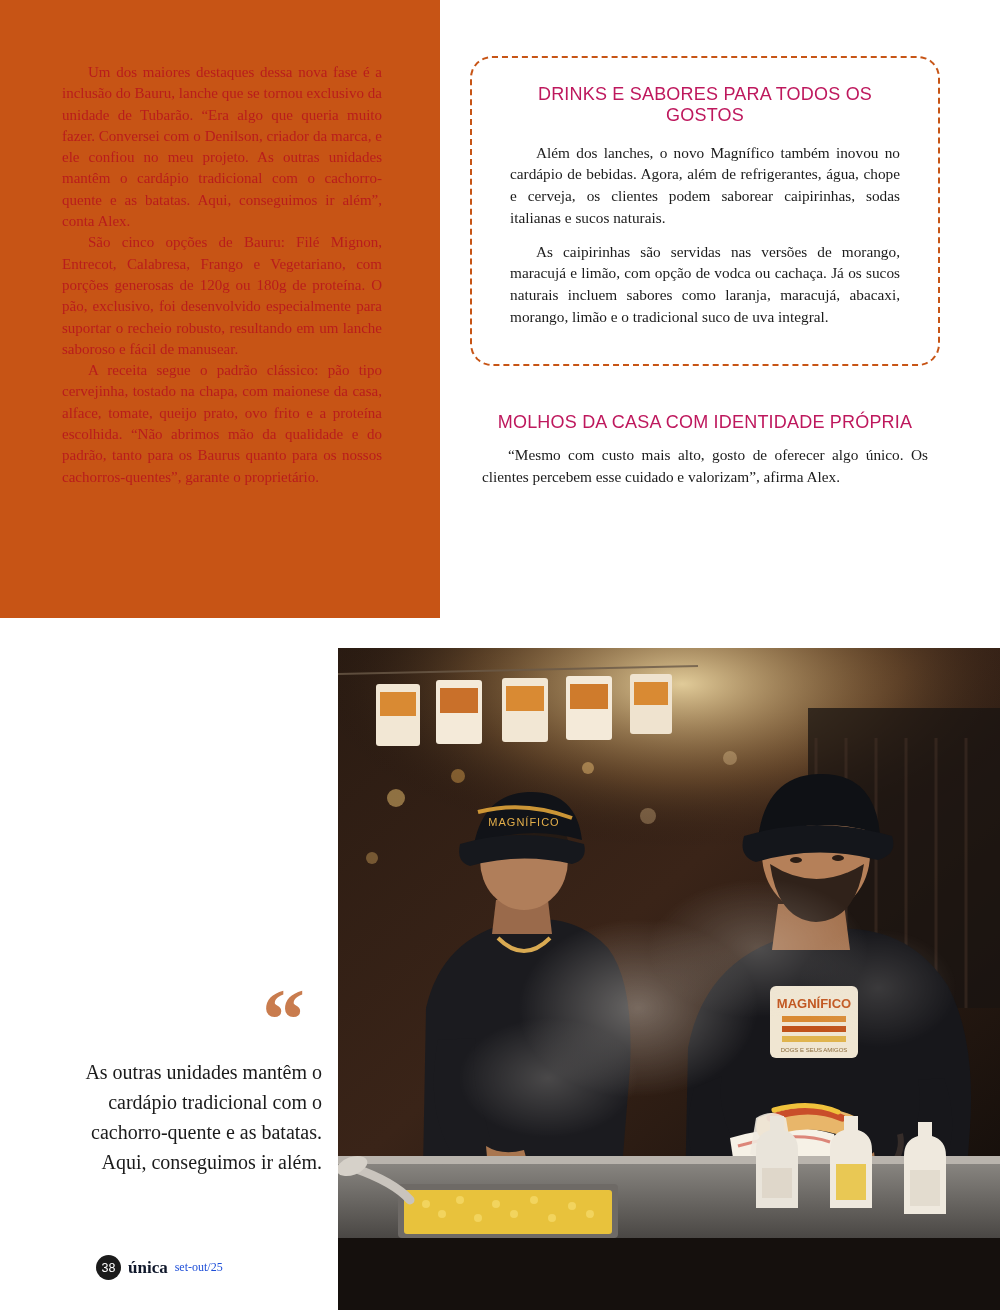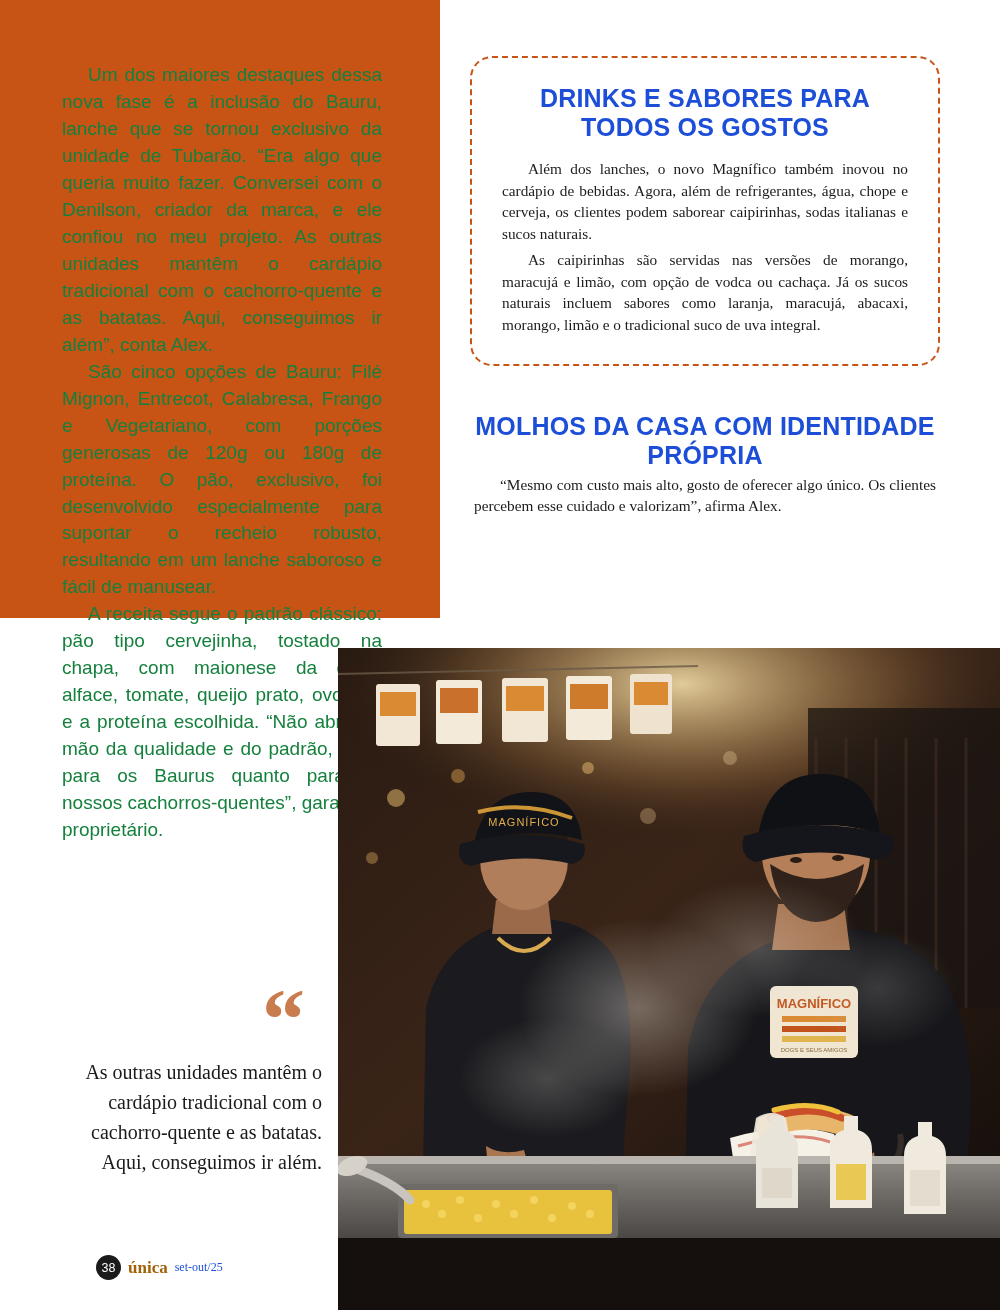--- a/index.html
+++ b/index.html
@@ -37,25 +37,25 @@
     font-weight: bold;
     font-size: 27px;
     line-height: 1.18;
     color: #ffffff;
     text-align: center;
     letter-spacing: 0.2px;
     margin: 0 0 22px 0;
   }
 
   .body-text {
-    font-family: Liberation Sans, sans-serif;
-    font-size: 19px;
+    font-family: Liberation Serif, serif;
+    font-size: 15px;
     line-height: 1.42;
     text-align: justify;
-    color: #15803d;
+    color: #b91c1c;
   }
   .body-text p {
     margin: 0;
     text-indent: 26px;
   }
 
   
   .right-col {
     position: absolute;
     left: 470px;
@@ -66,38 +66,38 @@
   .dashed-box {
     border: 2px dashed #c75415;
     border-radius: 22px;
     padding: 26px 26px 24px 26px;
     box-sizing: border-box;
     width: 470px;
   }
 
   .headline-orange {
     font-family: "Liberation Sans", sans-serif;
-    font-weight: bold;
-    font-size: 25px;
+    font-weight: normal;
+    font-size: 18px;
     line-height: 1.16;
-    color: #1d4ed8;
+    color: #be185d;
     text-align: center;
     margin: 0 0 16px 0;
     letter-spacing: 0.2px;
   }
 
   .body-dark {
     font-family: "Liberation Serif", serif;
     font-size: 15.3px;
     line-height: 1.42;
     text-align: justify;
     color: #1b1b1b;
   }
   .body-dark p {
-    margin: 4px;
+    margin: 12px;
     text-indent: 26px;
   }
 
   .section-two {
     margin-top: 46px;
   }
   .section-two .headline-orange {
     margin-bottom: 2px;
   }
 
@@ -159,21 +159,21 @@
     color: #ffffff;
     font-family: "Liberation Sans", sans-serif;
     font-size: 12.5px;
     display: flex;
     align-items: center;
     justify-content: center;
   }
   .footer-brand {
     font-family: "Liberation Serif", serif;
     font-size: 17px;
-    color: #a16207;
+    color: #0f172a;
     font-weight: bold;
   }
   .footer-issue {
     font-family: Liberation Serif, serif;
     font-size: 12px;
     color: #1d4ed8;
   }
 </style>
 </head>
 <body>

